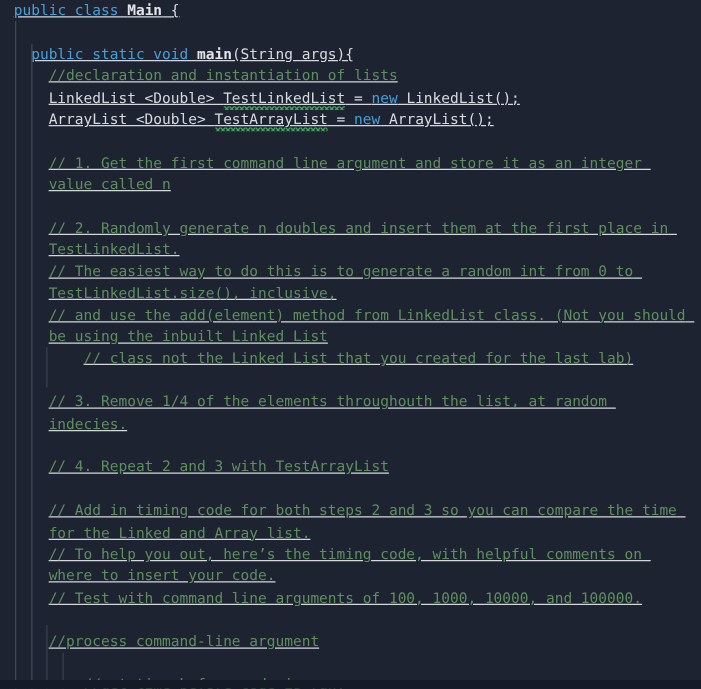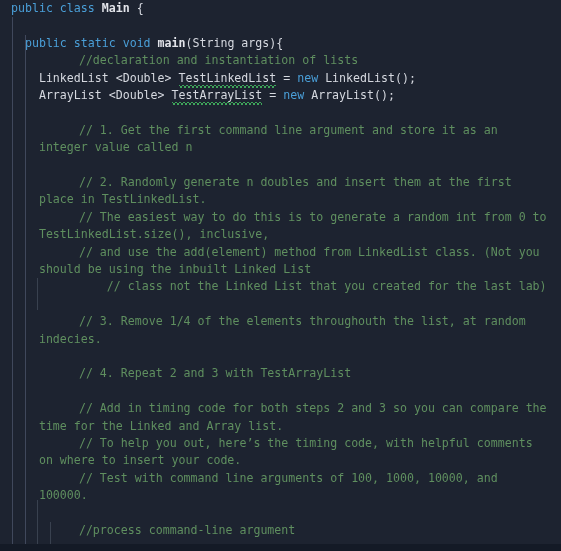--- a/index.html
+++ b/index.html
@@ -39,31 +39,32 @@
     padding: 0;
     font-size: 11.6px;
     line-height: 17.4px;
     white-space: pre-wrap;
     color: #d4d7de;
   }
   .line {
     height: 17.4px;
     white-space: pre;
     position: relative;
+    text-decoration: underline;
   }
   .line.wrap {
     white-space: pre-wrap;
     height: auto;
   }
   .blank { height: 17.4px; }
 
   .kw      { color: #4a9fd8; }
   .plain   { color: #d6d9e0; }
   .ident   { color: #e2e4ea; font-weight: bold; }
-  .cmt     { color: #5f8f5f; margin-left: 40px; }
+  .cmt     { color: #5f8f5f; }
 
   
   .squig {
     position: relative;
     color: #d6d9e0;
     text-align: center;
   }
   .squig::after {
     content: "";
     position: absolute;

